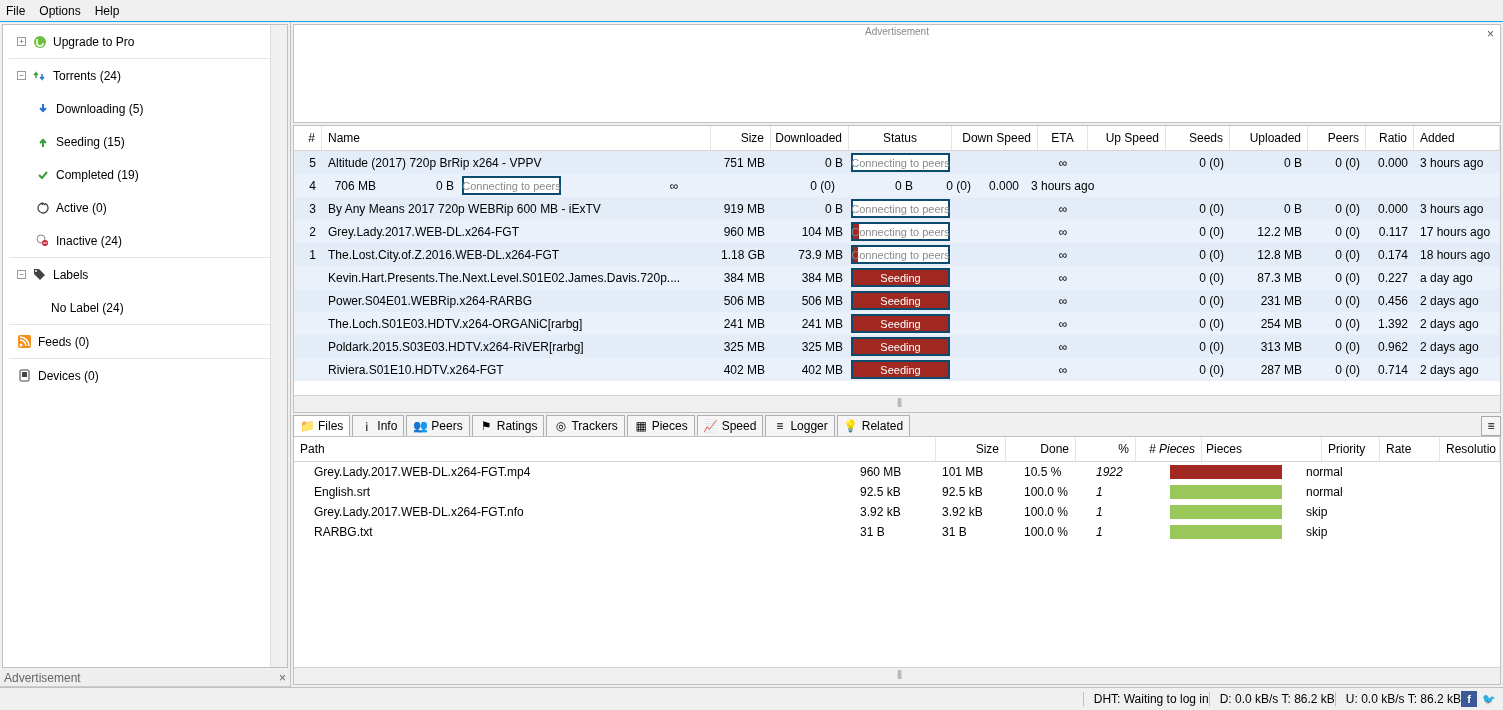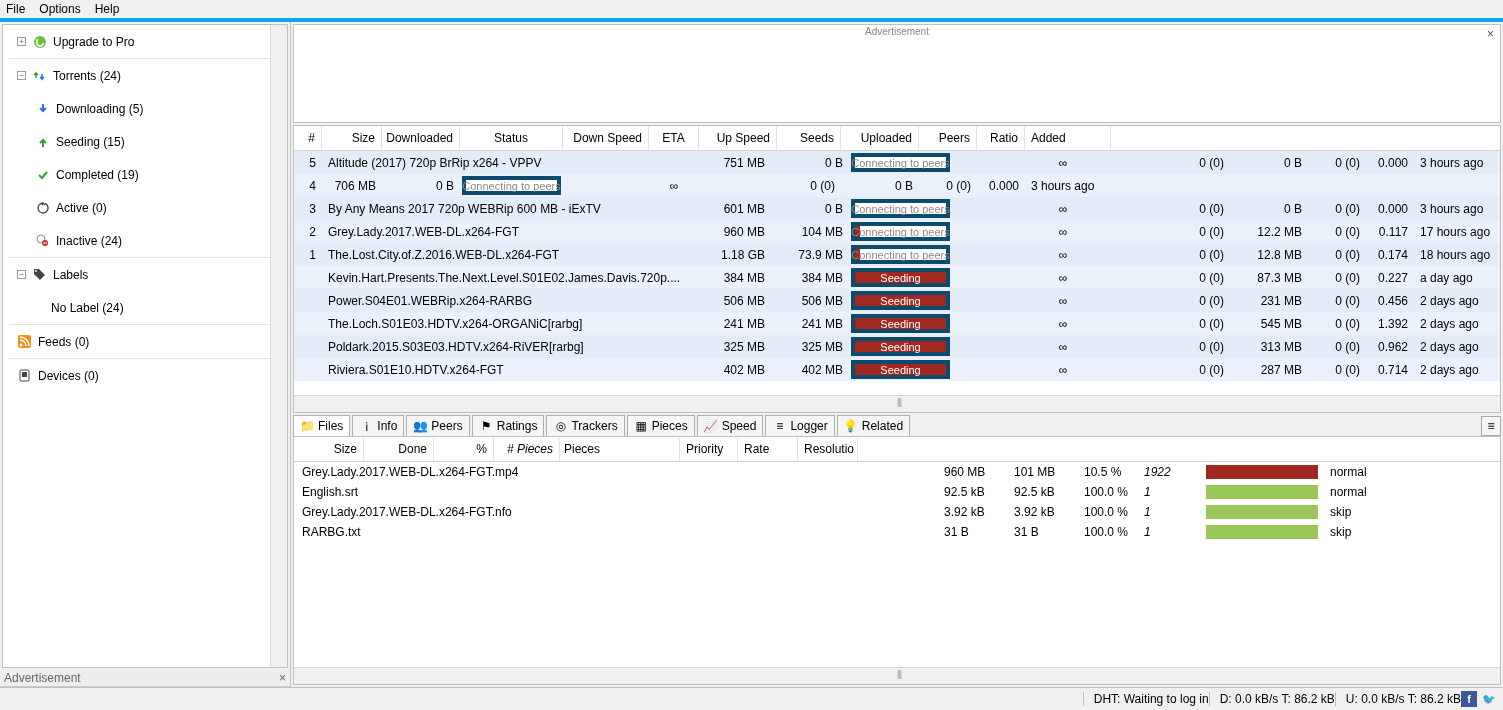--- a/index.html
+++ b/index.html
@@ -1,17 +1,17 @@
 <!DOCTYPE html>
 <html><head>
 <meta charset="utf-8">
 <style>
 * { margin:0; padding:0; box-sizing:border-box; font-family:"Segoe UI",Tahoma,sans-serif; font-size:12px; user-select:none; }
 body { width:1503px; height:710px; background:#f0f0f0; display:flex; flex-direction:column; overflow:hidden; position:relative;}
-.menubar { height:22px; background:#f0f0f0; border-bottom:4px solid #0ea5e9; display:flex; align-items:center; padding:0 6px; gap:14px;}
+.menubar { height:22px; background:#f0f0f0; border-bottom:1px solid #0ea5e9; display:flex; align-items:center; padding:0 6px; gap:14px;}
 .menubar span { cursor:pointer; }
 .main { flex:1; display:flex; min-height:0;}
 .sidebar { width:291px; display:flex; flex-direction:column; border-right:1px solid #c0c0c0;}
 .sidebar-list { flex:1; background:#fff; overflow-y:auto; position:relative; border:1px solid #c0c0c0; margin:2px;}
 .side-item { display:flex; align-items:center; height:33px; padding-left:14px; gap:6px; cursor:pointer;}
 .indent1 { padding-left:32px;}
 .indent2 { padding-left:48px;}
 .sep { height:1px; background:#e4e4e4; margin:0 6px;}
 .expander { width:9px; height:9px; border:1px solid #9b9b9b; font-size:8px; line-height:7px; text-align:center; color:#555;}
 .ic { width:15px; height:15px; display:inline-flex; align-items:center; justify-content:center;}
@@ -21,33 +21,33 @@
 .ad-top .ad-label { position:absolute; top:0; left:50%; transform:translateX(-50%); border:none; background:transparent;}
 .ad-top .close-x { position:absolute; right:6px; top:2px; cursor:pointer; color:#555;}
 .torrents { flex:0 0 288px; border:1px solid #c0c0c0; margin:0 2px; background:#fff; display:flex; flex-direction:column; min-height:0;}
 .grid-head { display:flex; border-bottom:1px solid #d4d4d4; background:#fff; height:25px; align-items:center;}
 .grid-head > div { border-right:1px solid #e4e4e4; padding:0 6px; height:100%; display:flex; align-items:center; overflow:hidden; white-space:nowrap;}
 .grid-body { flex:1; overflow:hidden auto; }
 .row { display:flex; height:23px; align-items:center; background:#e3ecf7;}
 .row.alt { background:#eaf1fa;}
 .row > div { padding:0 6px; overflow:hidden; white-space:nowrap; text-overflow:ellipsis; height:100%; display:flex; align-items:center;}
 .c-num{width:28px;justify-content:flex-end;} .c-name{flex:1;min-width:200px;} .c-size{width:60px;justify-content:flex-end;} .c-dl{width:78px;justify-content:flex-end;} .c-status{width:103px;padding:0!important;} .c-dspd{width:86px;justify-content:flex-end;} .c-eta{width:50px;justify-content:center;} .c-uspd{width:78px;justify-content:flex-end;} .c-seeds{width:64px;justify-content:flex-end;} .c-up{width:78px;justify-content:flex-end;} .c-peers{width:58px;justify-content:flex-end;} .c-ratio{width:48px;justify-content:flex-end;} .c-added{width:86px;}
-.status-cell { position:relative; width:100%; height:19px; margin:0 2px; background:#fff; border:4px solid #0c4a6e;}
+.status-cell { position:relative; width:100%; height:19px; margin:0 2px; background:#fff; border:2px solid #0c4a6e;}
 .status-bar { position:absolute; inset:0; }
 .status-txt { position:absolute; inset:0; display:flex; align-items:center; justify-content:center; font-size:11px;}
 .hscroll { height:17px; border-top:1px solid #d4d4d4; background:#f0f0f0; position:relative;}
 .hscroll::before{content:"|||"; position:absolute; left:50%; top:1px; font-size:9px; color:#999; letter-spacing:-1px;}
 .tabs { display:flex; gap:2px; margin:2px 2px 0 2px; align-items:center;}
 .tab { border:1px solid #b0b0b0; border-bottom:none; background:#f5f5f5; padding:2px 6px; display:flex; align-items:center; gap:3px; cursor:pointer; height:21px;}
 .tab.active { background:#fff;}
 .tab-spacer{flex:1;}
 .tab-menu{width:20px;height:20px;border:1px solid #aaa;background:#f5f5f5;display:flex;align-items:center;justify-content:center;cursor:pointer;}
 .files-pane { flex:1; border:1px solid #c0c0c0; margin:0 2px 2px 2px; background:#fff; display:flex; flex-direction:column;}
 .f-path{flex:1;min-width:300px;} .f-size{width:70px;justify-content:flex-end;} .f-done{width:70px;justify-content:flex-end;} .f-pct{width:60px;justify-content:flex-end;} .f-np{width:66px;justify-content:flex-end;font-style:italic;} .f-pieces{width:120px;padding:4px!important;} .f-prio{width:58px;} .f-rate{width:60px;} .f-res{width:60px;}
-.frow{display:flex;height:20px;align-items:center;} .frow>div{padding:0 8px;overflow:hidden;white-space:nowrap;}
+.frow{display:flex;height:20px;align-items:center;} .frow>div{padding:0 8px;overflow:hidden;white-space:nowrap;margin-left:12px;}
 .piece-bar{width:100%;height:14px;}
 .statusbar { height:23px; border-top:1px solid #c0c0c0; background:#f0f0f0; display:flex; align-items:center; padding:0 6px; gap:0; font-size:11px;}
 .statusbar .seg{border-left:1px solid #c0c0c0; padding-left:10px;}
 .vscroll-fake { position:absolute; right:0; top:0; width:17px; bottom:0; background:#f0f0f0; border-left:1px solid #ddd;}
 .social { margin-left:auto; display:flex; gap:4px;}
 .social span{width:16px;height:16px;display:inline-flex;align-items:center;justify-content:center;font-weight:bold;font-size:11px;}
 svg { display:block; }
 .conn-grey { color:#8a8a8a;}
 </style>
 </head>
@@ -171,20 +171,21 @@
 
   <div class="content">
     <div class="ad-top">
       <span class="ad-label" style="font-size:10px;color:#888">Advertisement</span>
       <span class="close-x">×</span>
     </div>
 
     <div class="torrents">
       <div class="grid-head">
         <div class="c-num">#</div>
+        <div class="c-name">Name</div>
         <div class="c-size">Size</div>
         <div class="c-dl">Downloaded</div>
         <div class="c-status" style="justify-content:center">Status</div>
         <div class="c-dspd">Down Speed</div>
         <div class="c-eta">ETA</div>
         <div class="c-uspd">Up Speed</div>
         <div class="c-seeds">Seeds</div>
         <div class="c-up">Uploaded</div>
         <div class="c-peers">Peers</div>
         <div class="c-ratio">Ratio</div>
@@ -226,21 +227,21 @@
             <div class="c-uspd"></div>
             <div class="c-seeds">0 (0)</div>
             <div class="c-up">0 B</div>
             <div class="c-peers">0 (0)</div>
             <div class="c-ratio">0.000</div>
             <div class="c-added">3 hours ago</div>
           </div>
           <div class="row">
             <div class="c-num">3</div>
             <div class="c-name">By Any Means 2017 720p WEBRip 600 MB - iExTV</div>
-            <div class="c-size">601 MB</div>
+            <div class="c-size">919 MB</div>
             <div class="c-dl">0 B</div>
             <div class="c-status">
               <div class="status-cell">
                 <div class="status-bar" style="width:0%;background:#a02820"></div>
                 <div class="status-txt conn-grey">Connecting to peers</div>
               </div>
             </div>
             <div class="c-dspd"></div>
             <div class="c-eta">∞</div>
             <div class="c-uspd"></div>
@@ -338,21 +339,21 @@
             <div class="c-status">
               <div class="status-cell">
                 <div class="status-bar" style="background:#a02820"></div>
                 <div class="status-txt" style="color:#fff">Seeding</div>
               </div>
             </div>
             <div class="c-dspd"></div>
             <div class="c-eta">∞</div>
             <div class="c-uspd"></div>
             <div class="c-seeds">0 (0)</div>
-            <div class="c-up">545 MB</div>
+            <div class="c-up">254 MB</div>
             <div class="c-peers">0 (0)</div>
             <div class="c-ratio">1.392</div>
             <div class="c-added">2 days ago</div>
           </div>
           <div class="row">
             <div class="c-num"></div>
             <div class="c-name">Poldark.2015.S03E03.HDTV.x264-RiVER[rarbg]</div>
             <div class="c-size">325 MB</div>
             <div class="c-dl">325 MB</div>
             <div class="c-status">
@@ -430,20 +431,21 @@
       <div class="tab">
           <span class="ic">💡</span>
           <span>Related</span>
         </div>
       <div class="tab-spacer"></div>
       <div class="tab-menu">≡</div>
     </div>
 
     <div class="files-pane">
       <div class="grid-head">
+        <div class="f-path">Path</div>
         <div class="f-size">Size</div>
         <div class="f-done">Done</div>
         <div class="f-pct">%</div>
         <div class="f-np"># Pieces</div>
         <div class="f-pieces">Pieces</div>
         <div class="f-prio">Priority</div>
         <div class="f-rate">Rate</div>
         <div class="f-res">Resolutio</div>
       </div>
       <div id="file-rows" style="flex:1">

